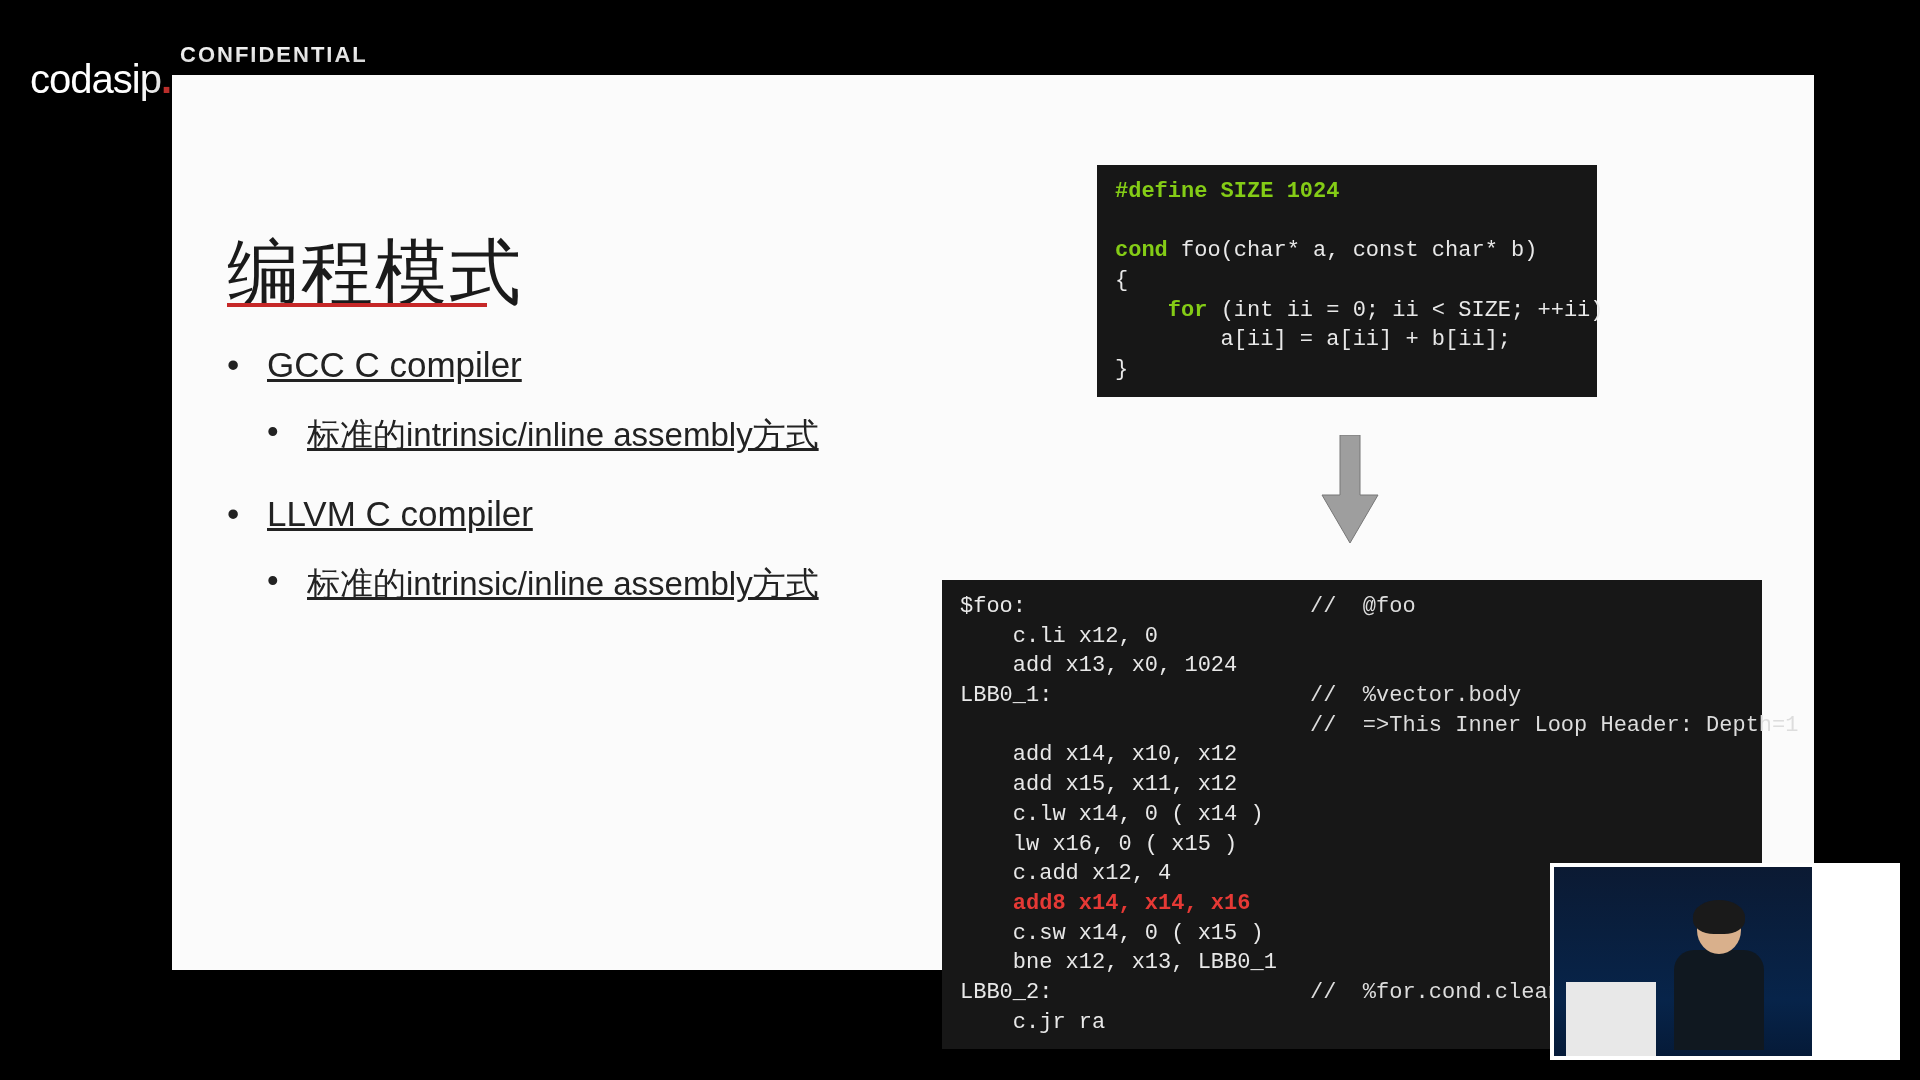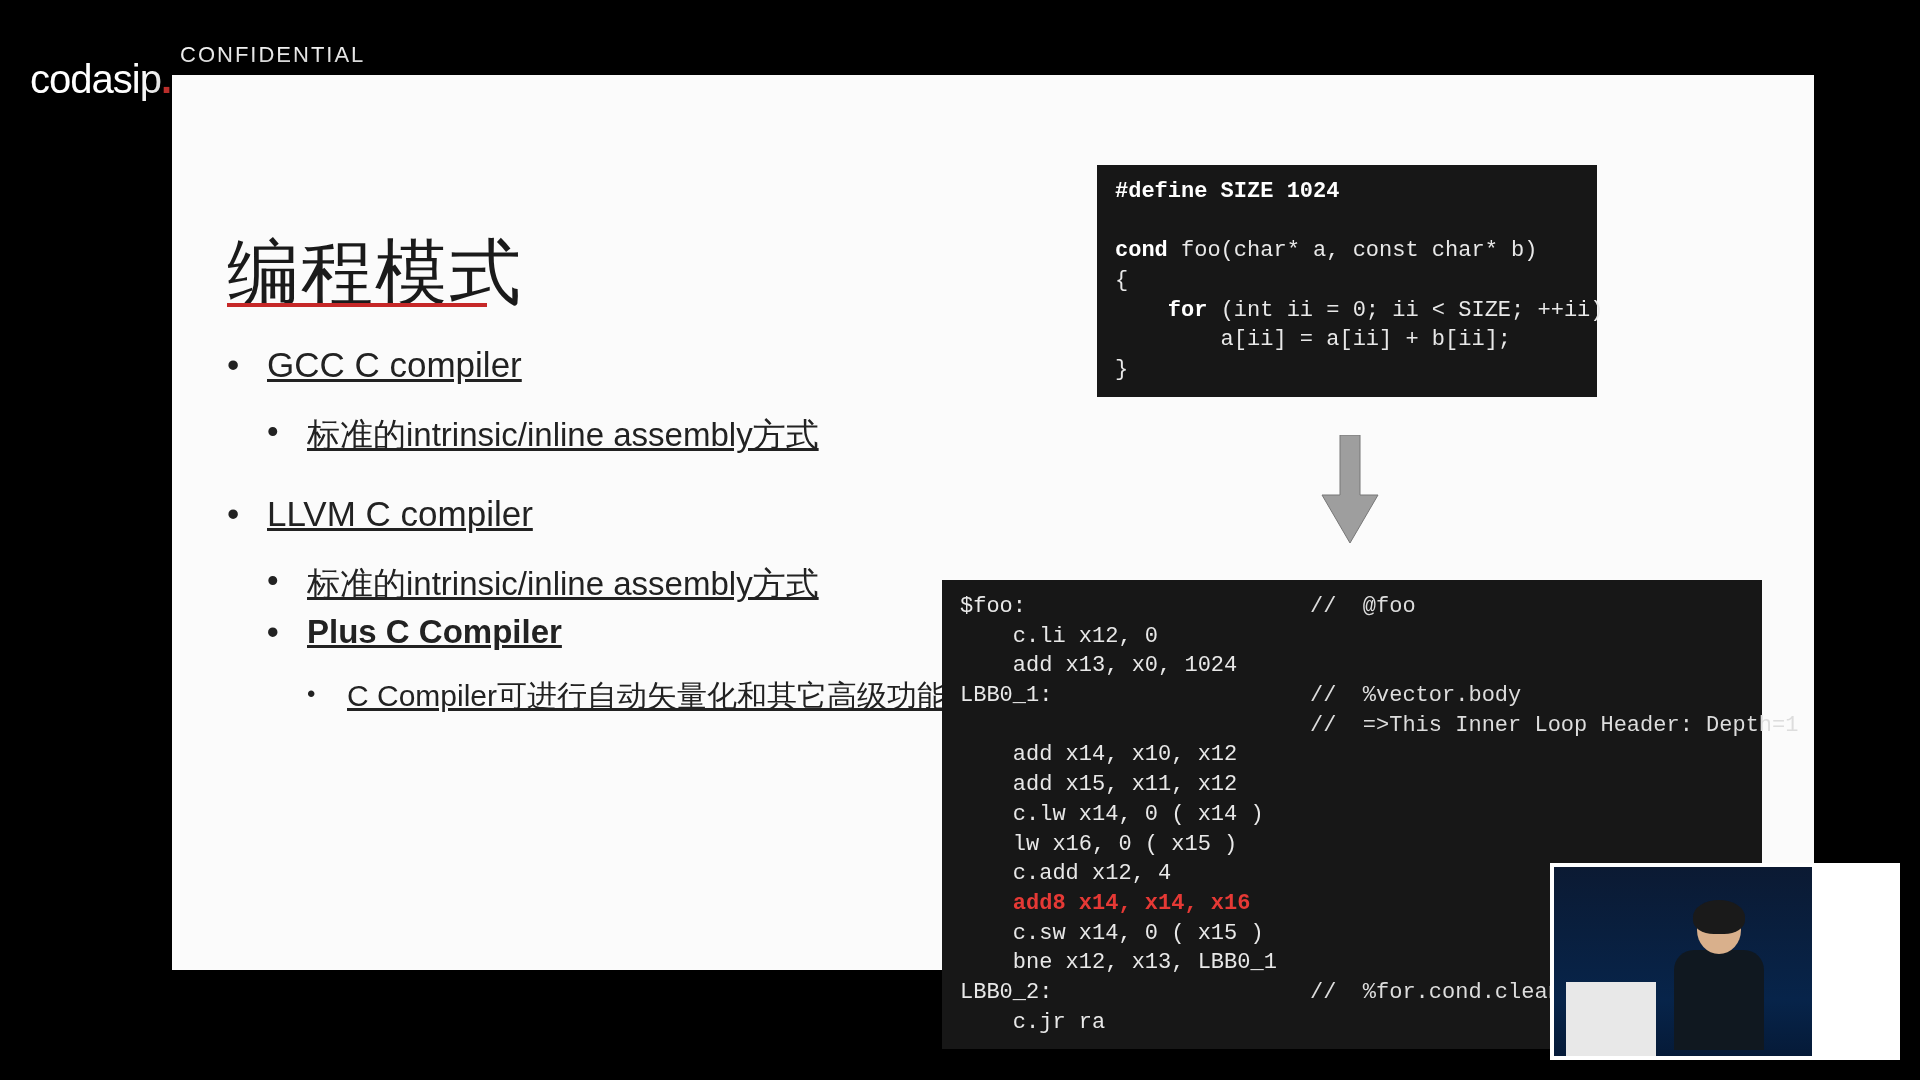--- a/index.html
+++ b/index.html
@@ -1,40 +1,40 @@
 <!DOCTYPE html>
 <html><head>
 <meta charset="utf-8">
 <style>
   html,body{margin:0;padding:0;background:#000;width:1920px;height:1080px;overflow:hidden;font-family:"Helvetica Neue",Arial,"Microsoft YaHei","PingFang SC",sans-serif;}
   .stage{position:absolute;left:0;top:0;width:1920px;height:1080px;}
   .slide{position:absolute;left:172px;top:75px;width:1642px;height:895px;background:#fbfbfb;box-shadow:0 0 40px rgba(0,0,0,.6);}
   .hdr-logo{position:absolute;left:30px;top:30px;font-size:40px;font-weight:300;color:#fff;letter-spacing:-1px;margin-top:27px;}
   .hdr-logo .dot{color:#e53935;font-weight:700;}
-  .hdr-conf{position:absolute;left:180px;top:42px;font-size:22px;font-weight:400;color:#fff;letter-spacing:2px;}
+  .hdr-conf{position:absolute;left:180px;top:42px;font-size:22px;font-weight:700;color:#fff;letter-spacing:2px;}
   .hdr-band{position:absolute;left:172px;top:75px;width:1642px;height:62px;background:linear-gradient(#3d3d3d,#2b2b2b);}
   .page-num{position:absolute;right:210px;top:90px;color:#fff;font-size:26px;}
   .title{position:absolute;left:55px;top:150px;font-size:72px;color:#1a1a1a;letter-spacing:2px;}
   .title-underline{position:absolute;left:55px;top:228px;width:260px;height:4px;background:#c62828;}
   .bullets{position:absolute;left:55px;top:270px;width:770px;}
   ul.lv1{list-style:none;padding:0;margin:0;}
   ul.lv1 > li{font-size:35px;color:#222;margin-top:36px;padding-left:40px;position:relative;font-weight:300;text-decoration:underline;}
   ul.lv1 > li:first-child{margin-top:0;}
   ul.lv1 > li::before{content:"•";position:absolute;left:0;top:0;color:#222;}
   ul.lv2{list-style:none;padding:0;margin:28px 0 0 0;}
   ul.lv2 > li{font-size:33px;color:#222;margin-top:6px;padding-left:40px;position:relative;font-weight:300;}
   ul.lv2 > li::before{content:"•";position:absolute;left:0;top:0;color:#222;}
   ul.lv2 > li.bold{font-weight:700;}
   ul.lv3{list-style:none;padding:0;margin:24px 0 0 0;}
   ul.lv3 > li{font-size:30px;color:#222;margin-top:8px;padding-left:40px;position:relative;font-weight:300;line-height:1.4;}
   ul.lv3 > li::before{content:"•";position:absolute;left:0;top:2px;color:#222;font-size:24px;}
   .code-box{position:absolute;background:#171717;color:#e8e8e8;font-family:Consolas,"Courier New",monospace;white-space:pre;padding:12px 18px;box-sizing:border-box;font-size:22px;line-height:1.35;}
   .code-top{left:925px;top:90px;width:500px;}
   .code-bot{left:770px;top:505px;width:820px;}
-  .kw{color:#ffffff;font-weight:700;}
+  .kw{color:#84cc16;font-weight:700;}
   .red{color:#e53935;font-weight:700;}
   .cmt{color:#ddd;}
   .code-col{display:flex;}
   .code-left{flex:0 0 350px;}
   .code-right{flex:1;}
   .arrow{position:absolute;left:1148px;top:360px;}
   .arrow svg{display:block;}
   .pip{position:absolute;right:20px;bottom:20px;width:350px;height:197px;background:#111;border:4px solid #fff;box-sizing:border-box;}
   .pip-inner{width:100%;height:100%;background:linear-gradient(180deg,#0b1a33 0%,#07244a 70%,#051a38 100%);position:relative;}
   .speaker{position:absolute;bottom:0;left:110px;width:110px;height:150px;}
@@ -70,28 +70,20 @@
             <li>
               <span>标准的intrinsic/inline assembly方式</span>
             </li>
           </ul>
         </li>
         <li>
           <span>LLVM C compiler</span>
           <ul class="lv2">
             <li>
               <span>标准的intrinsic/inline assembly方式</span>
-            </li>
-            <li class="bold">
-              <span>Plus C Compiler</span>
-              <ul class="lv3">
-                <li>
-                  <span>C Compiler可进行自动矢量化和其它高级功能</span>
-                </li>
-              </ul>
             </li>
           </ul>
         </li>
       </ul>
     </div>
 
     <div class="code-box code-top"><span class="kw">#define SIZE 1024</span>
 <span></span>
 <span class="kw">cond </span><span>foo(char* a, const char* b)</span>
 <span>{</span>

